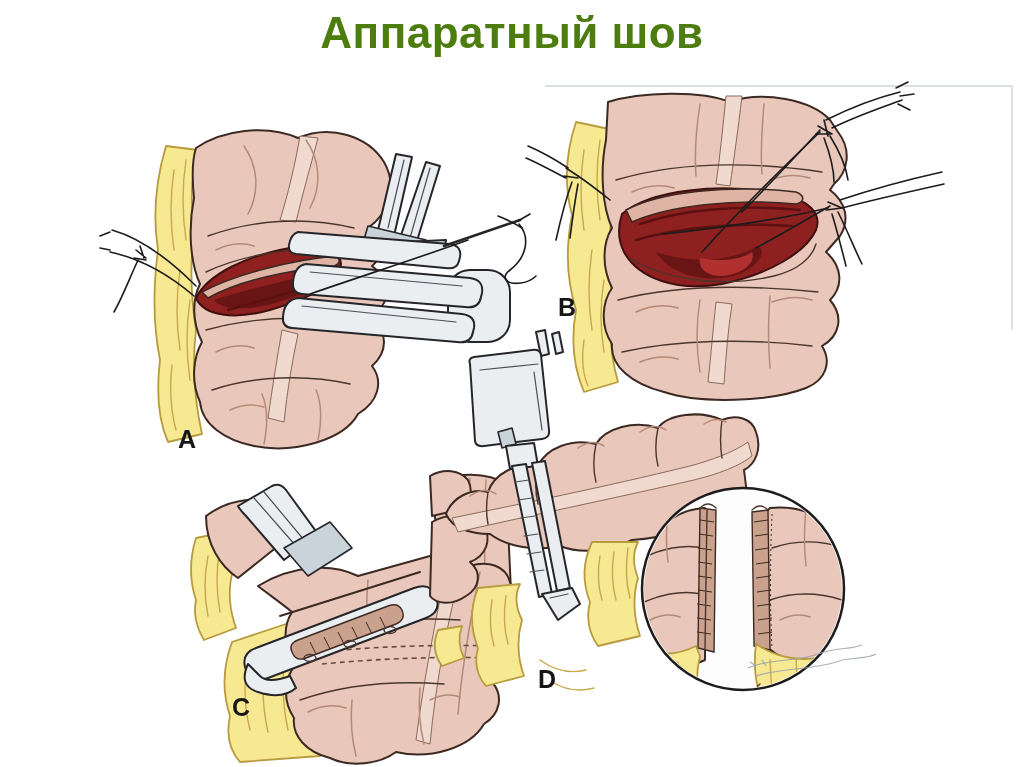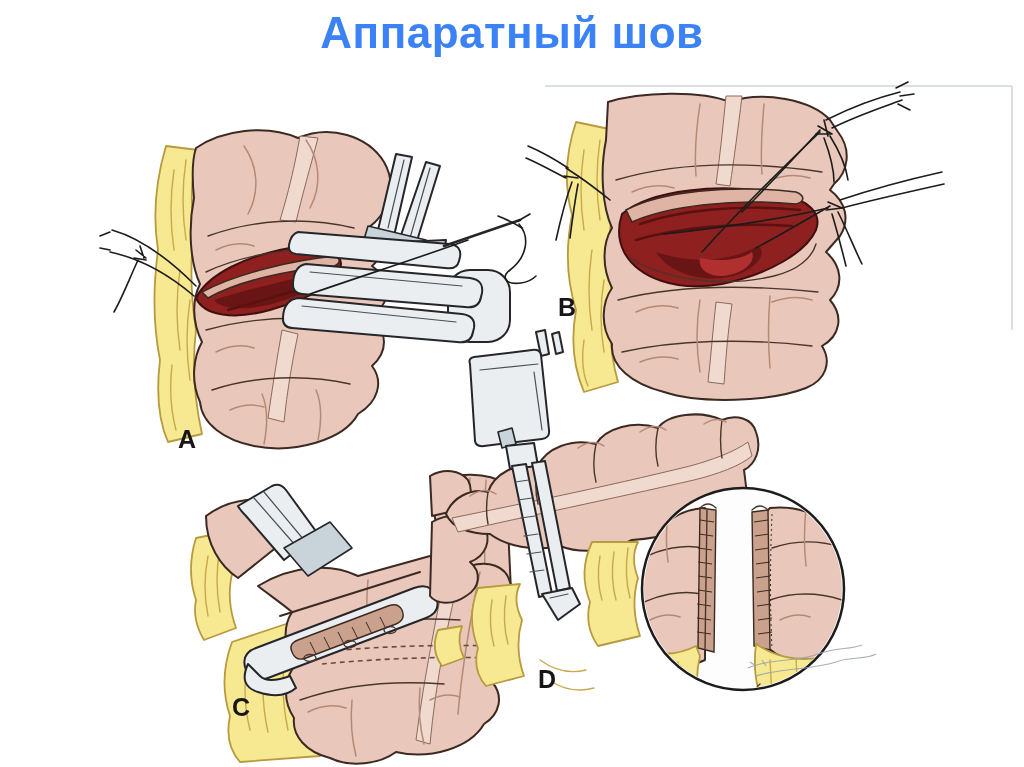--- a/index.html
+++ b/index.html
@@ -1,19 +1,19 @@
 <!DOCTYPE html>
 <html><head>
 <meta charset="utf-8">
 <style>
   html,body { margin:0; padding:0; background:#ffffff; }
   .slide { width:1024px; height:767px; position:relative; background:#ffffff;
            overflow:hidden; font-family:"Liberation Sans", sans-serif; }
   .slide-title { position:absolute; top:8px; left:0; right:0; margin:0;
-           text-align:center; font-size:44px; font-weight:700; color:#3b82f6;
+           text-align:center; font-size:44px; font-weight:700; color:#4d7c0f;
            letter-spacing:.5px; font-family:"Liberation Sans", sans-serif; }
   svg.art { position:absolute; left:0; top:0; width:1024px; height:767px; }
 
   
   .o2  { fill:none; stroke:#3c2a22; stroke-width:2;   stroke-linecap:round; }
   .o1  { fill:none; stroke:#4a352b; stroke-width:1.4; stroke-linecap:round; }
   .sh  { fill:none; stroke:#b48a77; stroke-width:1.5; stroke-linecap:round; }
   .fl  { fill:none; stroke:#c7a94e; stroke-width:1.4; stroke-linecap:round; }
   .dl  { fill:none; stroke:#4a4f54; stroke-width:1.2; stroke-linecap:round; }
   .su  { fill:none; stroke:#1c1c1c; stroke-width:1.6; stroke-linecap:round; }

